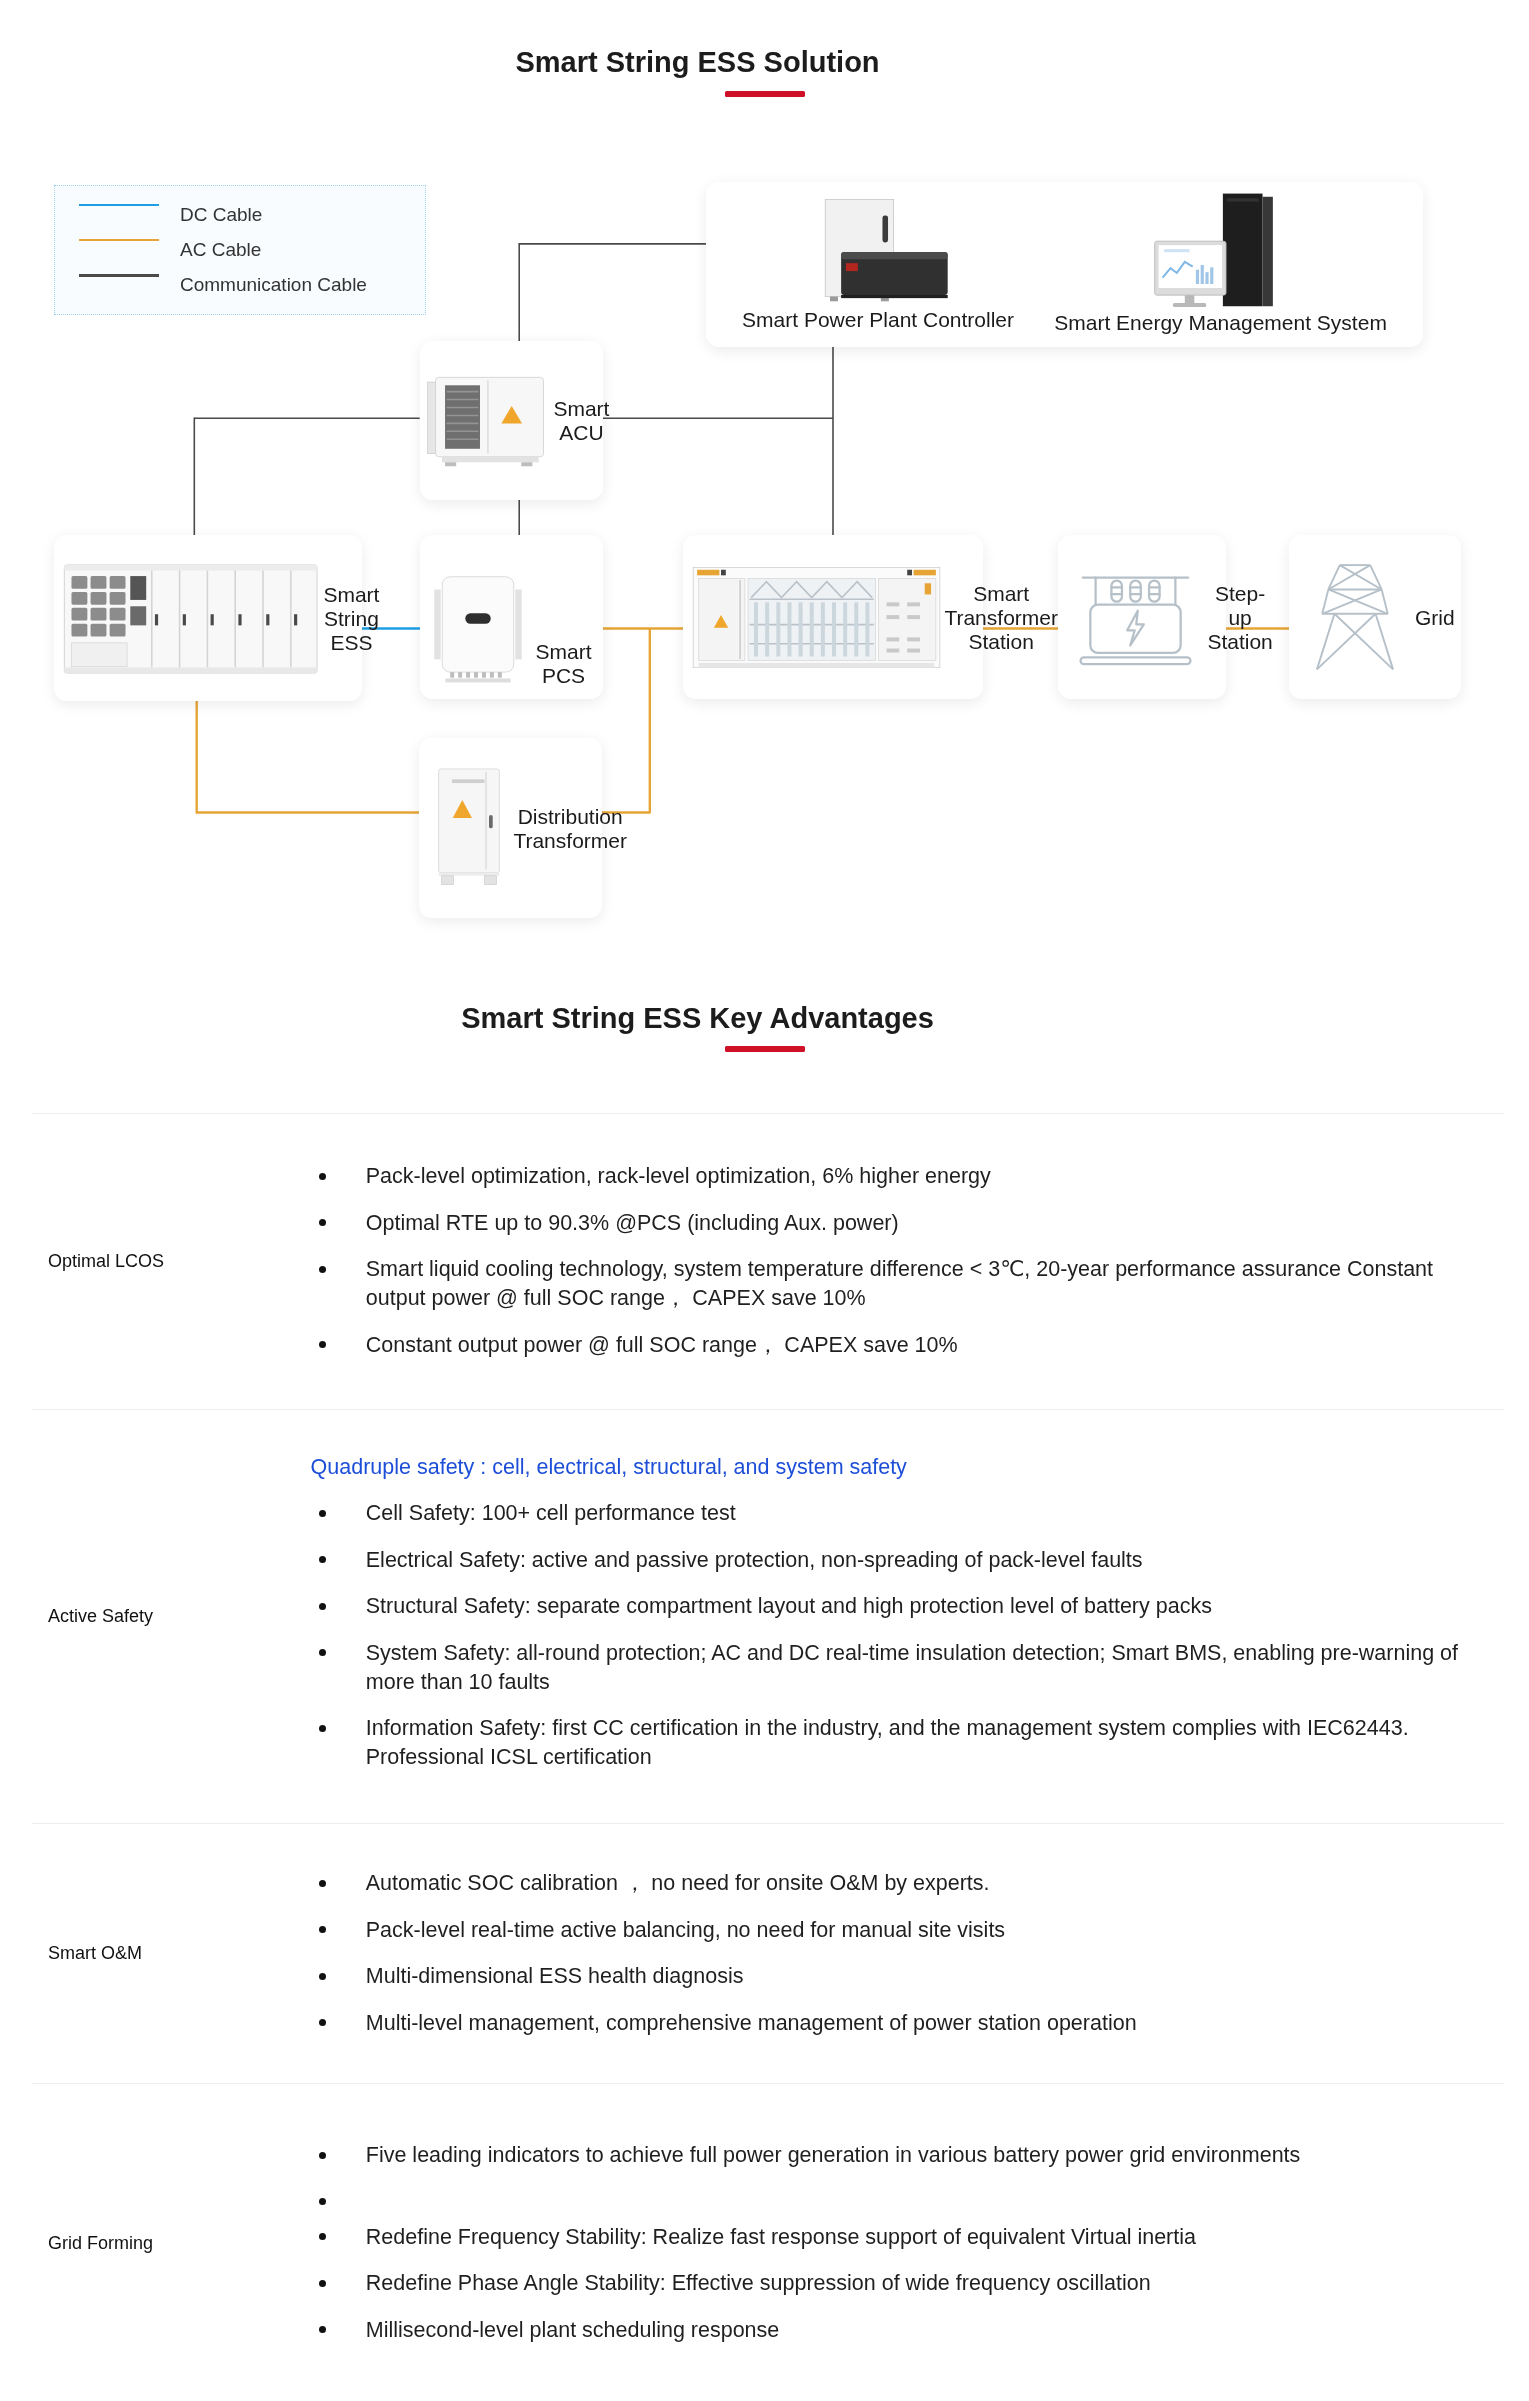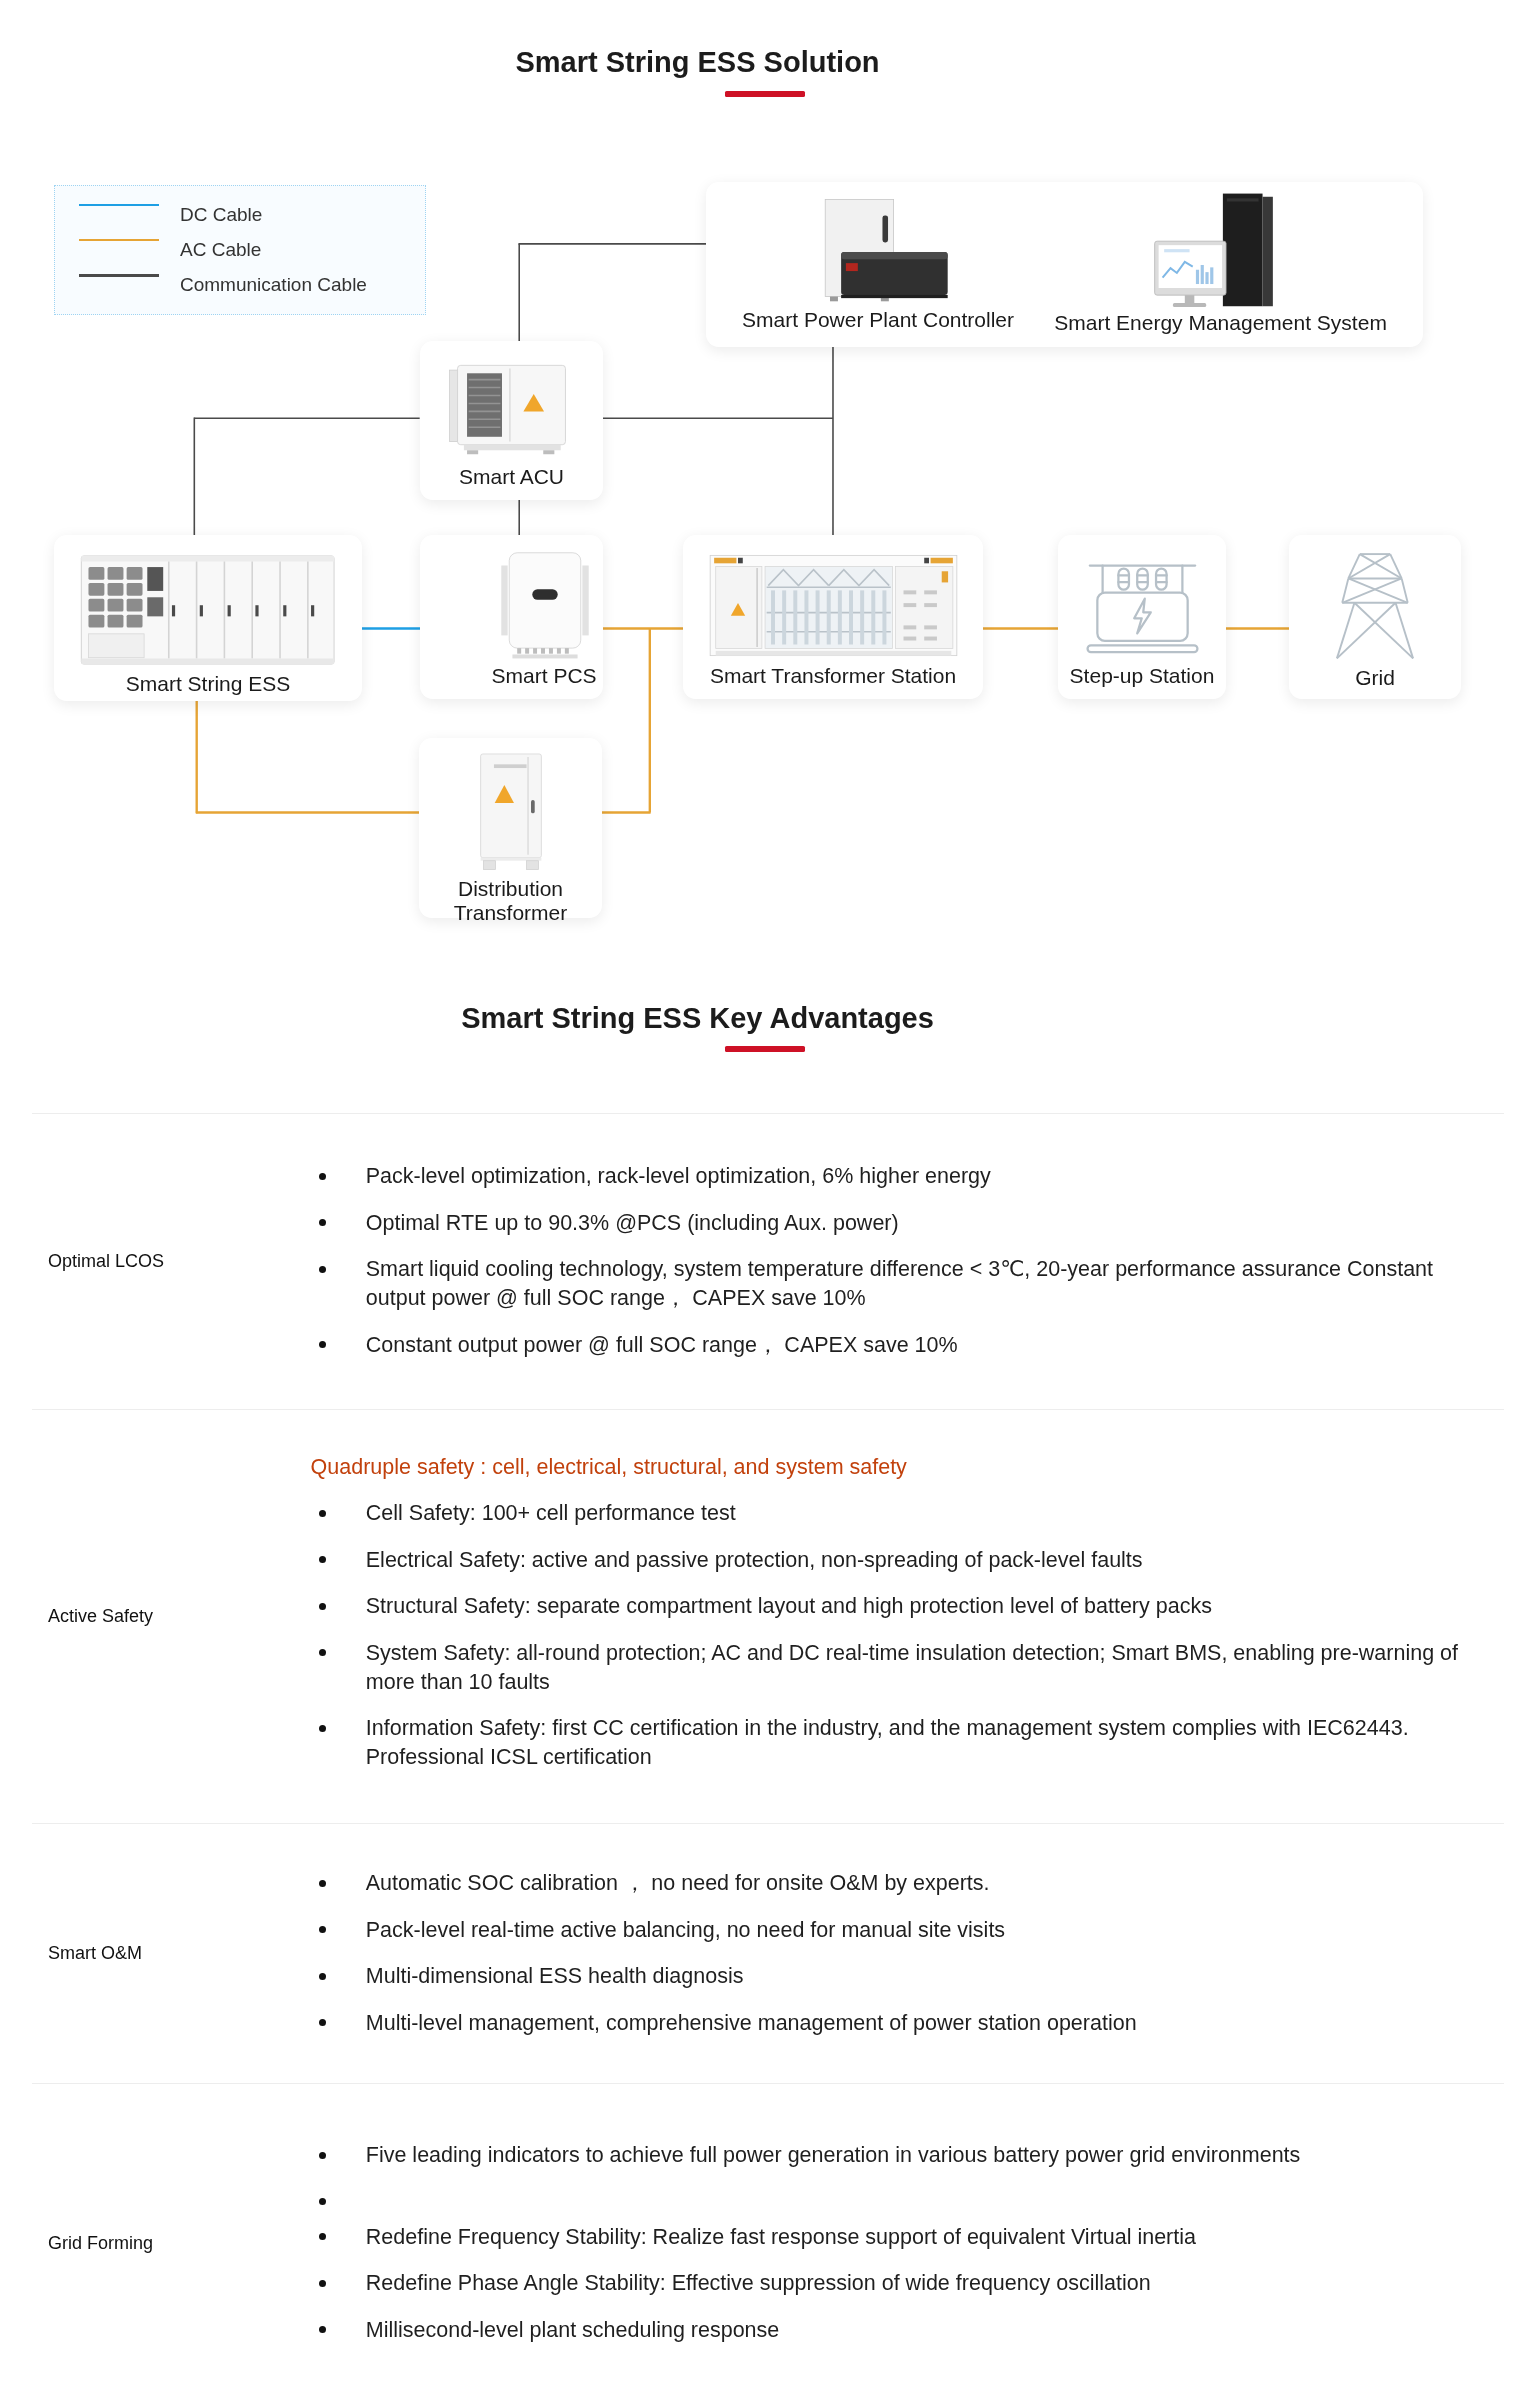--- a/index.html
+++ b/index.html
@@ -14,21 +14,21 @@
   .red-underline{position:absolute;left:725px;width:80px;height:5.6px;border-radius:1.6px;}
   .u1{top:91px;}
   .u2{top:1046px;}
 
   
   .cables{position:absolute;left:0;top:0;z-index:1;}
 
   
   .card{position:absolute;background:#fff;border-radius:12.7px;z-index:2;
         box-shadow:0 3.2px 14.3px rgba(0,0,0,.08);
-        display:flex;flex-direction:column;align-items:center;justify-content:space-between;
+        display:flex;flex-direction:row;align-items:center;justify-content:space-between;
         padding:12.7px 6.4px 11px;box-sizing:border-box;}
   .clabel{font-size:21px;color:#1b1b1b;text-align:center;line-height:24px;}
   .dev{flex:1;display:flex;align-items:center;justify-content:center;}
 
   .legend-box{position:absolute;left:54px;top:185px;width:372px;height:130px;z-index:2;
               background:#f8fcff;border:0.8px dotted #9fd4f2;box-sizing:border-box;
               display:flex;flex-direction:column;justify-content:space-around;padding:11px 0;}
   .legend-row{display:flex;align-items:flex-start;}
   .legend-line{display:inline-block;width:80px;height:2.4px;margin-left:24px;}
   .legend-label{font-size:19px;color:#333;margin-left:21px;}
@@ -48,21 +48,21 @@
 
   
   .adv-section{position:absolute;left:32px;width:1472px;border-top:1.6px solid #ededed;
                display:flex;align-items:center;box-sizing:border-box;}
   .sec-0{top:1113px;height:295px;}
   .sec-1{top:1409px;height:414px;}
   .sec-2{top:1823px;height:260px;}
   .sec-3{top:2083px;height:319px;}
   .sec-label{width:277px;padding-left:16px;font-size:18px;color:#111;flex-shrink:0;box-sizing:border-box;}
   .sec-body{flex:1;max-width:1175px;}
-  .intro{font-size:21.5px;line-height:29px;margin:0 0 17.5px 1.6px;color:#c2410c;}
+  .intro{font-size:21.5px;line-height:29px;margin:0 0 17.5px 1.6px;color:#1d4ed8;}
   ul.bullets{list-style:none;margin:8px;padding:0;}
   ul.bullets li{display:flex;margin:0 0 17.5px 0;font-size:21.5px;line-height:29px;color:#1f1f1f;}
   ul.bullets li:last-child{margin-bottom:0;}
   .dot{width:7.2px;height:7.2px;border-radius:50%;background:#111;flex-shrink:0;margin:10.4px 40px 0 1.6px;}
 </style>
 </head>
 <body>
 
 <div class="page">
 

